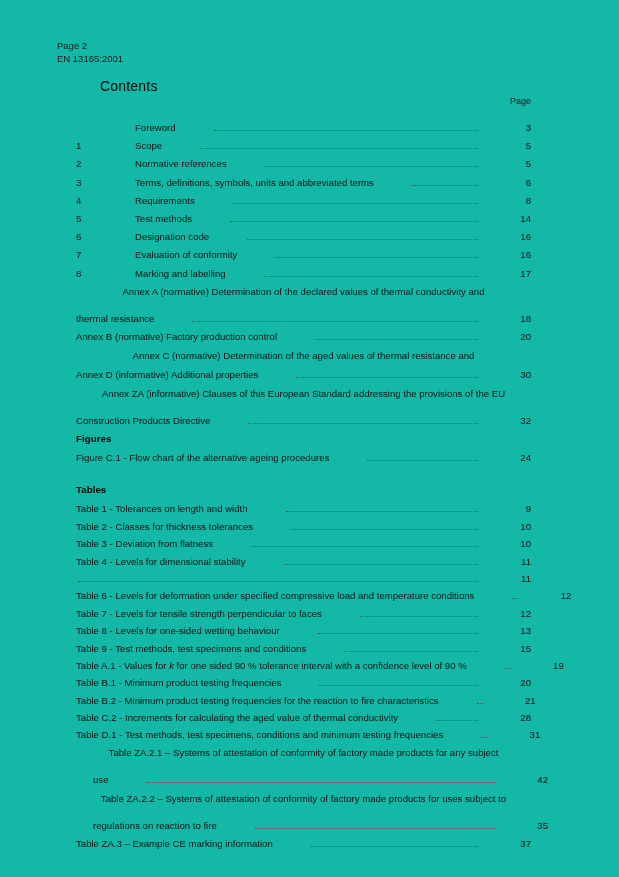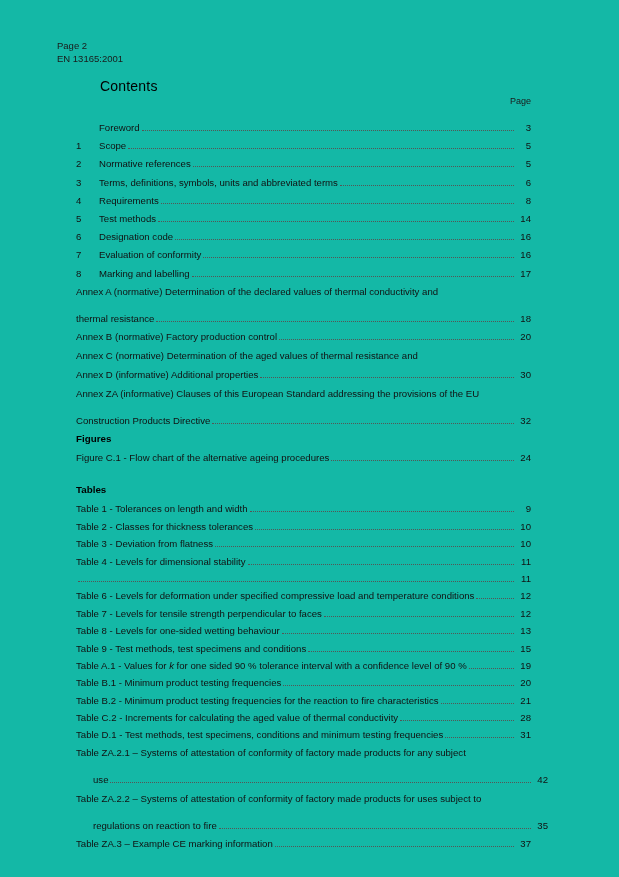--- a/index.html
+++ b/index.html
@@ -61,20 +61,21 @@
     color: #111111;
     margin-bottom: 7.2px;
   }
   .entry.tight { margin-bottom: 6.4px; }
 
   
   .row {
     display: flex;
     align-items: baseline;
     width: 100%;
+    gap: 36px;
   }
   .num {
     flex: 0 0 auto;
     width: 23px;
   }
   .label {
     flex: 0 1 auto;
     white-space: nowrap;
   }
   .leader {
@@ -92,20 +93,21 @@
     text-align: right;
     min-width: 13px;
     padding-left: 2px;
   }
 
   
   .multiline .firstline {
     display: block;
     width: 100%;
     line-height: 12.6px;
+    text-align: center;
   }
   .multiline .lastrow { margin-top: 15px; }
 
   .indent-cont { padding-left: 17px; }
 
   
   .section-heading {
     font-size: 9.8px;
     font-weight: bold;
     margin-bottom: 8px;

